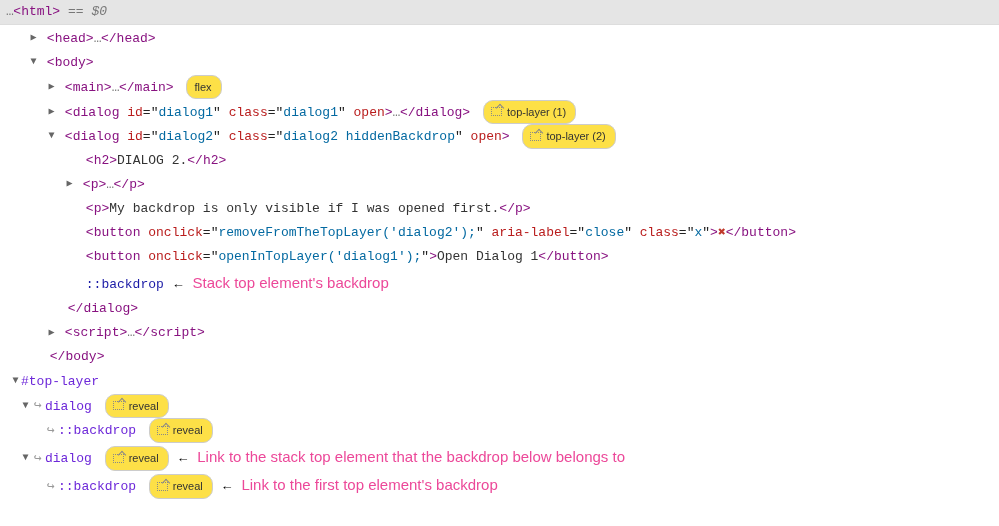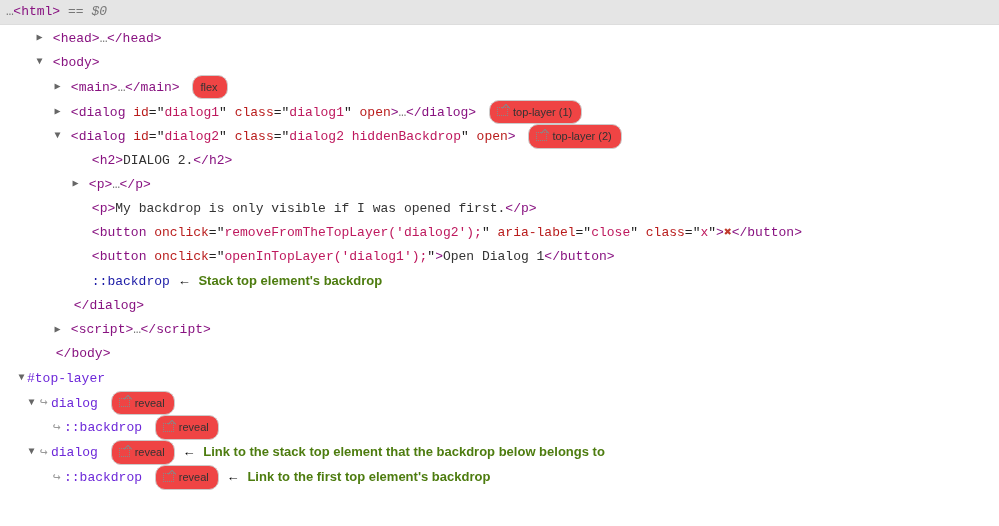--- a/index.html
+++ b/index.html
@@ -11,50 +11,50 @@
     color: #222;
     background: #fff;
     width: 999px;
   }
   .header-bar {
     background: #e5e5e5;
     padding: 1px 6px;
     border-bottom: 1px solid #ddd;
     white-space: nowrap;
   }
-  .tree { padding: 2px 0 10px 6px; }
+  .tree { padding: 2px 0 10px 0; }
   .row {
     white-space: nowrap;
     padding: 0 6px;
   }
   .indent { display: inline-block; }
   .arrow {
     display: inline-block;
     width: 11px;
     text-align: center;
     color: #666;
     font-size: 10px;
     cursor: pointer;
     vertical-align: middle;
   }
   .ellipsis { color: #777; letter-spacing: -0.5px; }
   .tag-angle, .tag-name { color: #881280; }
   .attr-name  { color: #b91c1c; }
   .attr-eq    { color: #222; }
-  .attr-value { color: #be185d; }
+  .attr-value { color: #0369a1; }
   .text-node  { color: #333; }
   .pseudo     { color: #1a1aa6; }
   .var0       { color: #777; font-style: italic; }
-  .bold-anno  { font-family: "Helvetica Neue", Arial, sans-serif; font-weight: 700; font-size: 13px; color: #4d7c0f; }
+  .bold-anno  { font-family: "Helvetica Neue", Arial, sans-serif; font-weight: 400; font-size: 15px; color: #ec4899; }
   .anno-arrow { font-family: Arial, sans-serif; font-weight: 700; color:#000; }
   .badge {
     font-family: "Helvetica Neue", Arial, sans-serif;
     font-size: 11px;
     color: #333;
-    background: #ef4444;
+    background: #fde047;
     border: 1px solid #ccc;
     border-radius: 10px;
     padding: 1px 9px 1px 7px;
     margin-left: 5px;
     display: inline-flex;
     align-items: center;
     gap: 5px;
     cursor: pointer;
     vertical-align: middle;
   }

